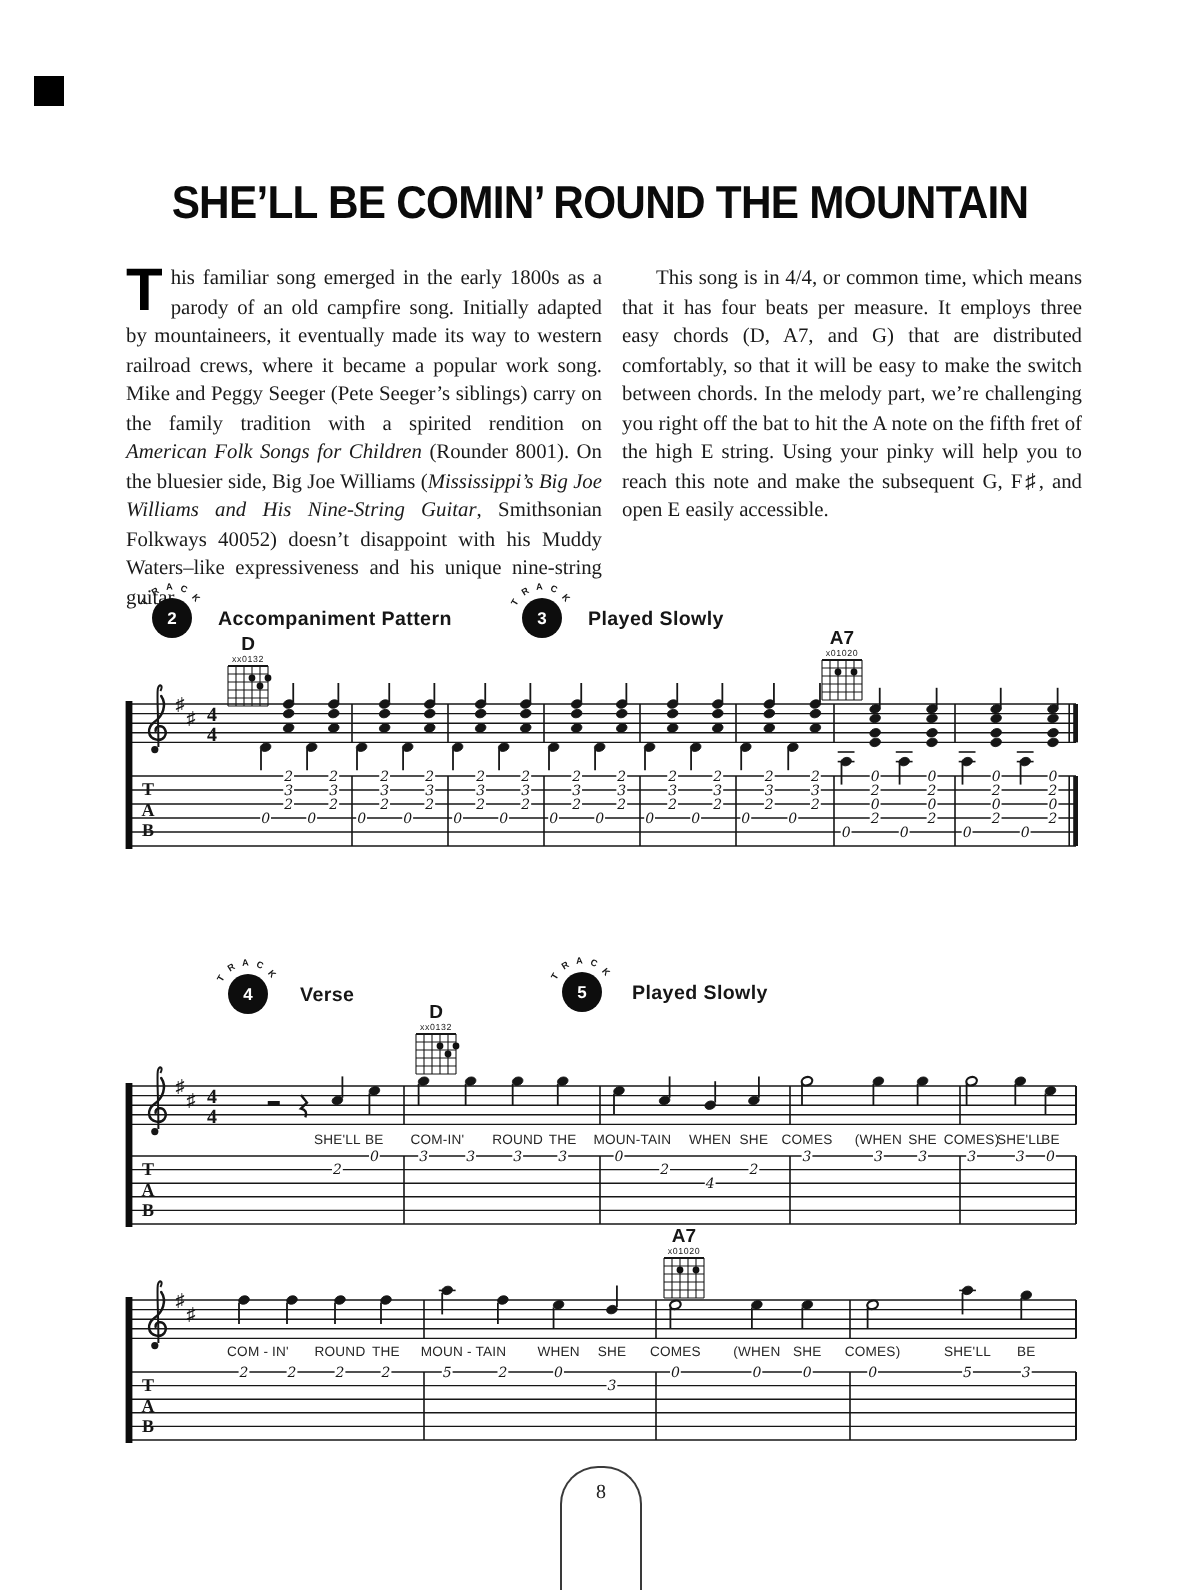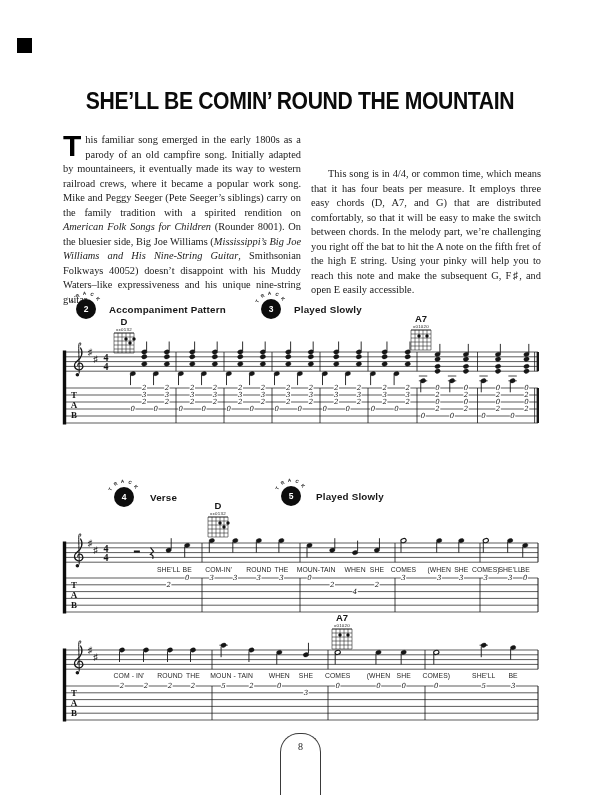--- a/index.html
+++ b/index.html
@@ -5,21 +5,21 @@
   html,body{margin:0;padding:0;}
   body{width:600px;height:795px;background:#fff;position:relative;
        font-family:"Liberation Serif",serif;color:#141414;overflow:hidden;}
   .corner{position:absolute;left:17px;top:38px;width:15px;height:15px;background:#000;}
   h1.title{position:absolute;top:88px;left:0;width:600px;margin:0;text-align:center;
            font-family:"Liberation Sans",sans-serif;font-weight:bold;font-size:23px;
            letter-spacing:-0.4px;transform:scaleX(0.92);color:#0b0b0b;}
   .col{position:absolute;top:133px;font-size:10.4px;line-height:14.55px;
        text-align:justify;color:#1a1a1a;}
   .col-left{left:63px;width:238px;}
-  .col-right{left:311px;width:230px;margin-top:34px;}
+  .col-right{left:311px;width:230px;}
   .col-right p{margin:0;text-indent:17px;}
   .col-left p{margin:0;}
   .dropcap{float:left;font-family:"Liberation Sans",sans-serif;font-weight:900;
            font-size:30px;line-height:24px;margin:1px 4px 0 0;color:#000;}
   .col-left i{font-style:italic;}
   #music-svg{position:absolute;left:0;top:0;width:600px;height:795px;}
   .pill{position:absolute;left:280px;top:733px;width:39px;height:62px;background:#fff;
         border:1.3px solid #3a3a3a;border-bottom:none;border-radius:19px 19px 0 0;
         text-align:center;}
   .pill span{display:inline-block;margin-top:7px;font-size:10px;color:#222;}

